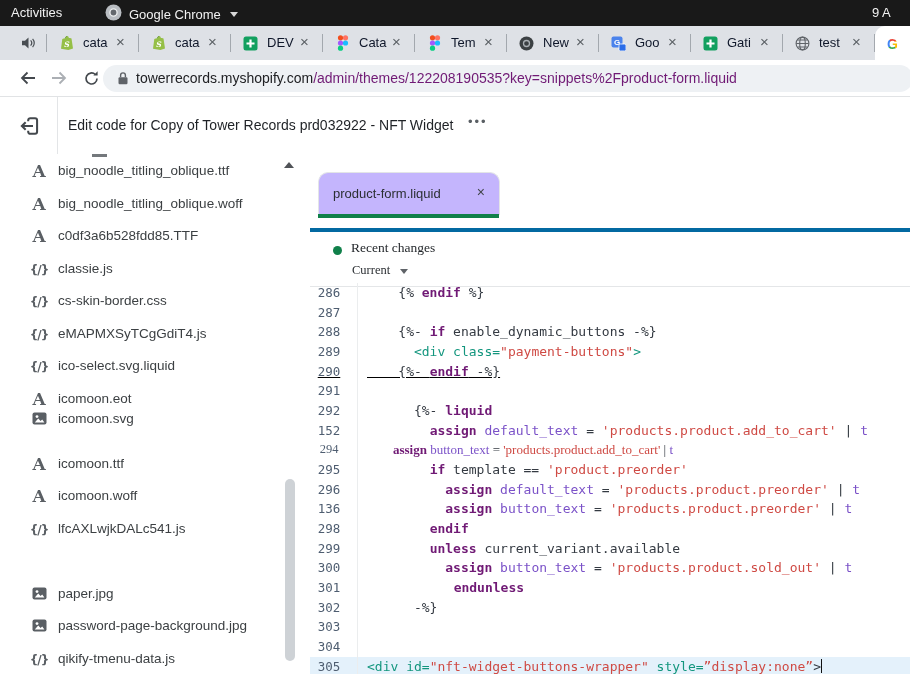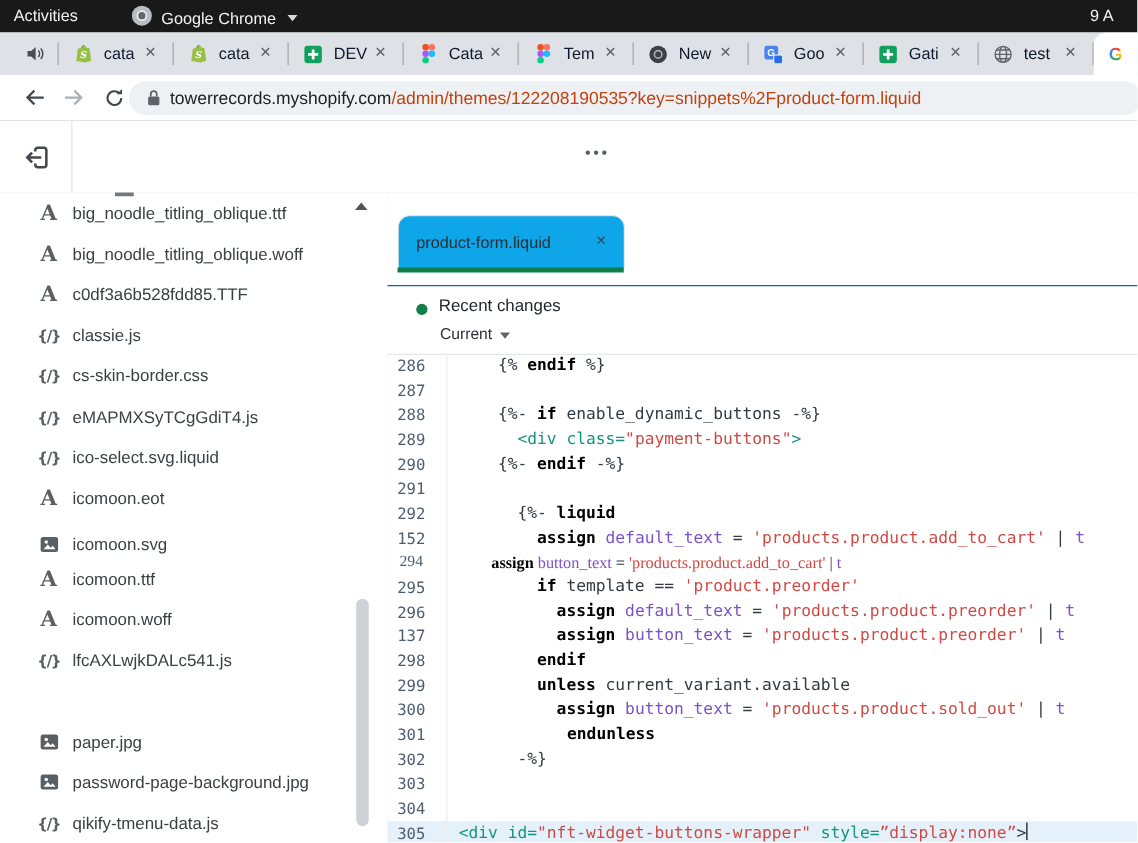--- a/index.html
+++ b/index.html
@@ -24,21 +24,21 @@
   .tab .tclose{position:absolute;left:69px;top:7px;font-size:15px;color:#5a5f64;}
   .tab.active{background:#fff;border-radius:10px 10px 0 0;width:95px;height:34px;}
   .g-icon{font:700 14px "Liberation Sans",sans-serif;background:conic-gradient(from -40deg,#ea4335 0 90deg,#fbbc05 90deg 180deg,#34a853 180deg 270deg,#4285f4 270deg 360deg);-webkit-background-clip:text;background-clip:text;color:transparent;}
 
   
   .toolbar{position:absolute;left:0;top:60px;width:910px;height:36px;background:#fff;border-bottom:1px solid #e1e3e5;}
   .navbtn{position:absolute;top:10px;}
   .omnibox{position:absolute;left:103px;top:5px;width:810px;height:27px;border-radius:14px;background:#eef1f4;}
   .omnibox .lock{position:absolute;left:14px;top:6px;}
   .omnibox .url{position:absolute;left:33px;top:5px;font-size:14px;color:#202124;white-space:nowrap;}
-  .omnibox .url .path{color:#c2410c;}
+  .omnibox .url .path{color:#701a75;}
 
   
   .pheader{position:absolute;left:0;top:97px;width:910px;height:57px;background:#fff;border-bottom:1px solid #e3e5e7;}
   .pheader .exit{position:absolute;left:18px;top:17px;width:24px;height:24px;cursor:pointer;}
   .pheader .vdiv{position:absolute;left:57px;top:0;height:57px;border-left:1px solid #e3e5e7;}
   .pheader .ptitle{position:absolute;left:68px;top:20px;font-size:14px;color:#1f2226;}
   .pheader .more{position:absolute;left:468px;top:17px;font-size:13px;letter-spacing:2px;color:#5a5f64;}
 
   
   .sidebar{position:absolute;left:0;top:154px;width:310px;height:520px;background:#fff;border-right:1px solid #e7e9eb;overflow:hidden;}
@@ -46,39 +46,39 @@
   .ficon{position:absolute;left:28px;top:7px;width:22px;text-align:center;color:#5a5f64;}
   .fi-font{font-family:"DejaVu Serif",serif;font-weight:bold;font-size:17px;line-height:18px;}
   .fi-code{font-family:"DejaVu Sans",sans-serif;font-weight:600;font-size:12px;letter-spacing:-1px;line-height:18px;}
   .fname{position:absolute;left:58px;top:8px;font-size:13.5px;color:#3c4043;white-space:nowrap;}
   .partial-item{position:absolute;left:92px;top:-1px;width:15px;height:4px;background:#74787c;}
   .sb-scroll-up{position:absolute;left:284px;top:8px;width:0;height:0;border-left:5px solid transparent;border-right:5px solid transparent;border-bottom:6px solid #505357;}
   .sb-thumb{position:absolute;left:285px;top:325px;width:10px;height:182px;border-radius:5px;background:#ced2d6;}
 
   
   .editor{position:absolute;left:310px;top:154px;width:600px;height:520px;background:#fff;}
-  .file-tab{position:absolute;left:8px;top:18px;width:180px;height:42px;background:#0ea5e9;border:1px solid #e3e5e7;border-bottom:none;border-radius:10px 10px 0 0;}
+  .file-tab{position:absolute;left:8px;top:18px;width:180px;height:42px;background:#c4b5fd;border:1px solid #e3e5e7;border-bottom:none;border-radius:10px 10px 0 0;}
   .file-tab .ft-label{position:absolute;left:14px;top:13px;font-size:13px;color:#2b2f33;}
   .file-tab .ft-close{position:absolute;right:14px;top:11px;font-size:14px;color:#404449;}
   .tab-underline{position:absolute;left:8px;top:60px;width:181px;height:3.5px;background:#10804a;}
-  .panel{position:absolute;left:0;top:74px;width:600px;height:54px;border-top:1px solid #0369a1;border-bottom:1px solid #e4e6e8;background:#fff;}
+  .panel{position:absolute;left:0;top:74px;width:600px;height:54px;border-top:4px solid #0369a1;border-bottom:1px solid #e4e6e8;background:#fff;font-family:Liberation Serif, serif;}
   .panel .dot{position:absolute;left:23px;top:14px;width:9px;height:9px;border-radius:50%;background:#10804a;}
   .panel .ptitle2{position:absolute;left:41px;top:8px;font-size:13.5px;color:#1f2327;}
   .panel .version{position:absolute;left:42px;top:31px;font-size:12.5px;color:#2b2f33;}
   .panel .vcaret{position:absolute;left:90px;top:37px;width:0;height:0;border-left:4.5px solid transparent;border-right:4.5px solid transparent;border-top:5.5px solid #5f6368;}
 
   .code-area{position:absolute;left:0;top:129px;width:600px;height:391px;overflow:hidden;
     font-family:"DejaVu Sans Mono",monospace;font-size:13px;}
   .cl{position:absolute;left:0;width:600px;height:19.66px;display:flex;}
   .cl.active{background:#e4f1fb;}
   .ln{display:inline-block;width:48px;padding-right:9px;box-sizing:border-box;text-align:center;
     font-size:12.5px;line-height:19.66px;color:#4e5d70;border-right:1px solid #ebedee;flex:none;}
   .ct{display:inline-block;padding-left:9px;white-space:pre;line-height:19.66px;}
   .p{color:#343a42;}
-  .k{color:#000000;font-weight:bold;}
+  .k{color:#701a75;font-weight:bold;}
   .t{color:#13967e;}
   .s{color:#cf4a44;}
   .v{color:#7b52c8;}
   .caret{display:inline-block;width:1.5px;height:14px;background:#111;vertical-align:-2px;}
 </style>
 </head>
 <body>
 
 <div class="screen">
 
@@ -207,20 +207,21 @@
       <span class="url"><span>towerrecords.myshopify.com</span><span class="path">/admin/themes/122208190535?key=snippets%2Fproduct-form.liquid</span></span>
     </div>
   </div>
 
   <div class="pheader">
     <span class="exit"><svg width="24" height="24" viewBox="0 0 20 20" fill="none" stroke="#43484d" stroke-width="1.7">
           <path d="M8.5 6 V5.2 a1.7 1.7 0 0 1 1.7-1.7 h4 a1.7 1.7 0 0 1 1.7 1.7 v9.6 a1.7 1.7 0 0 1-1.7 1.7 h-4 a1.7 1.7 0 0 1-1.7-1.7 V14"></path>
           <path d="M12.5 10 H3.2 M6.4 6.8 L3.2 10 l3.2 3.2"></path>
         </svg></span>
     <span class="vdiv"></span>
+    <span class="ptitle">Edit code for Copy of Tower Records prd032922 - NFT Widget</span>
     <span class="more">•••</span>
   </div>
 
   <div class="sidebar">
     <span class="partial-item"></span>
     <div style="position:absolute;left:0;top:1px;width:310px;height:520px;">
         <div class="file" style="top: 0px;">
           <span class="ficon"><span class="fi-font">A</span></span>
           <span class="fname">big_noodle_titling_oblique.ttf</span>
         </div>
@@ -245,21 +246,21 @@
           <span class="fname">eMAPMXSyTCgGdiT4.js</span>
         </div>
         <div class="file" style="top: 195px;">
           <span class="ficon"><span class="fi-code">{/}</span></span>
           <span class="fname">ico-select.svg.liquid</span>
         </div>
         <div class="file" style="top: 227.5px;">
           <span class="ficon"><span class="fi-font">A</span></span>
           <span class="fname">icomoon.eot</span>
         </div>
-        <div class="file" style="top: 265px; text-align: center;">
+        <div class="file" style="top: 248px; text-align: center;">
           <span class="ficon"><svg width="15" height="13" viewBox="0 0 15 13" style="margin-top:2px">
               <rect x=".5" y=".5" width="14" height="12" rx="2" fill="#5a5f64"></rect>
               <circle cx="5" cy="4.6" r="1.4" fill="#fff"></circle>
               <path d="M2.8 10.4 L6.2 6.6 8.6 9.1 10.2 7.5 12.4 10.4 Z" fill="#fff"></path>
             </svg></span>
           <span class="fname">icomoon.svg</span>
         </div>
         <div class="file" style="top: 292.5px;">
           <span class="ficon"><span class="fi-font">A</span></span>
           <span class="fname">icomoon.ttf</span>
@@ -319,21 +320,21 @@
           <span class="ct"></span>
         </div>
         <div class="cl" style="top: 39.32px;">
           <span class="ln">288</span>
           <span class="ct"><span class="p">    {%- </span><span class="k">if</span><span class="p"> enable_dynamic_buttons -%}</span></span>
         </div>
         <div class="cl" style="top: 58.98px;">
           <span class="ln">289</span>
           <span class="ct"><span class="p">      </span><span class="t">&lt;div </span><span class="t">class=</span><span class="s">"payment-buttons"</span><span class="t">&gt;</span></span>
         </div>
-        <div class="cl" style="top: 78.64px;">
+        <div class="cl" style="top: 78.64px; text-decoration: underline;">
           <span class="ln">290</span>
           <span class="ct"><span class="p">    {%- </span><span class="k">endif</span><span class="p"> -%}</span></span>
         </div>
         <div class="cl" style="top: 98.3px;">
           <span class="ln">291</span>
           <span class="ct"></span>
         </div>
         <div class="cl" style="top: 117.96px;">
           <span class="ln">292</span>
           <span class="ct"><span class="p">      {%- </span><span class="k">liquid</span></span>
@@ -348,21 +349,21 @@
         </div>
         <div class="cl" style="top: 176.94px;">
           <span class="ln">295</span>
           <span class="ct"><span class="p">        </span><span class="k">if</span><span class="p"> template == </span><span class="s">'product.preorder'</span></span>
         </div>
         <div class="cl" style="top: 196.6px;">
           <span class="ln">296</span>
           <span class="ct"><span class="p">          </span><span class="k">assign</span><span class="p"> </span><span class="v">default_text</span><span class="p"> = </span><span class="s">'products.product.preorder'</span><span class="p"> | </span><span class="v">t</span></span>
         </div>
         <div class="cl" style="top: 216.26px;">
-          <span class="ln">137</span>
+          <span class="ln">136</span>
           <span class="ct"><span class="p">          </span><span class="k">assign</span><span class="p"> </span><span class="v">button_text</span><span class="p"> = </span><span class="s">'products.product.preorder'</span><span class="p"> | </span><span class="v">t</span></span>
         </div>
         <div class="cl" style="top: 235.92px;">
           <span class="ln">298</span>
           <span class="ct"><span class="p">        </span><span class="k">endif</span></span>
         </div>
         <div class="cl" style="top: 255.58px;">
           <span class="ln">299</span>
           <span class="ct"><span class="p">        </span><span class="k">unless</span><span class="p"> current_variant.available</span></span>
         </div>

